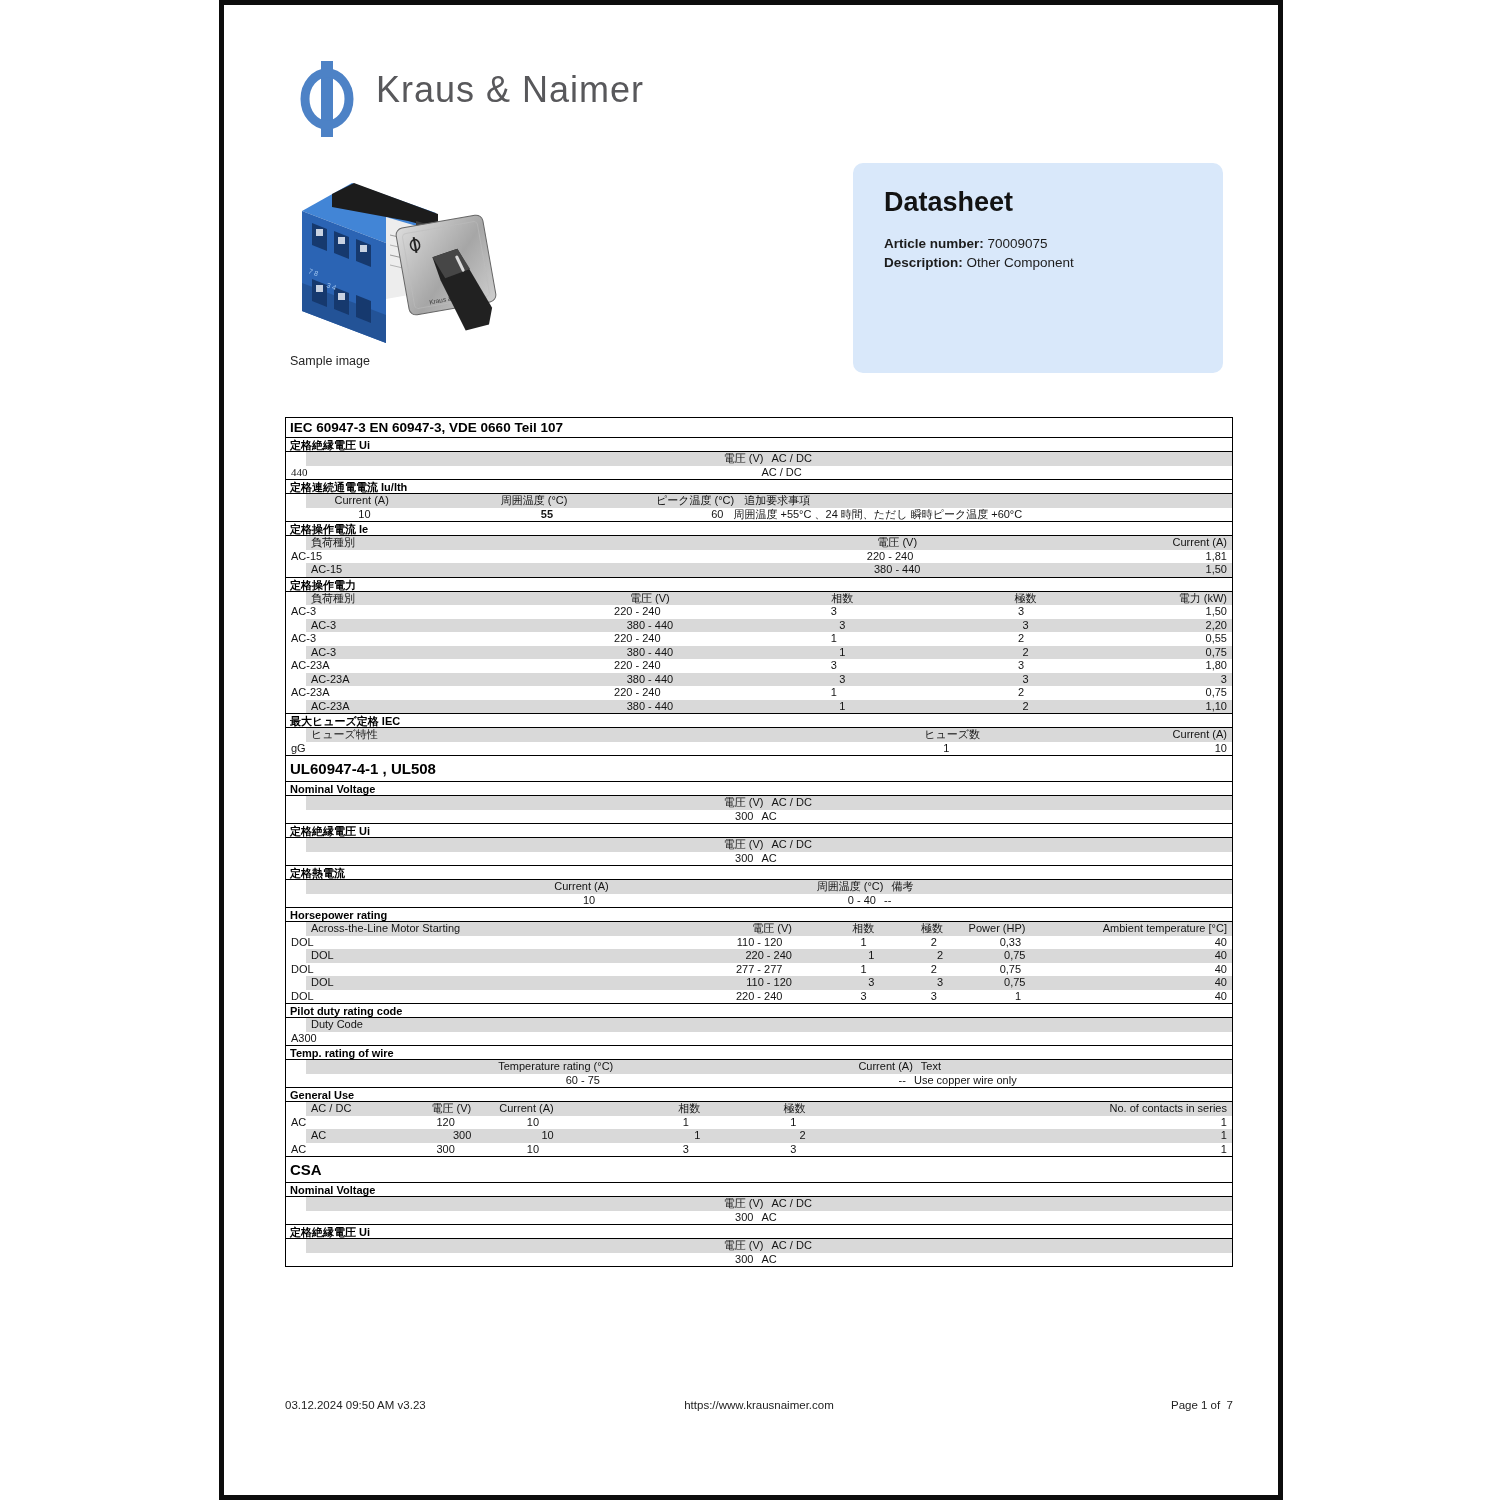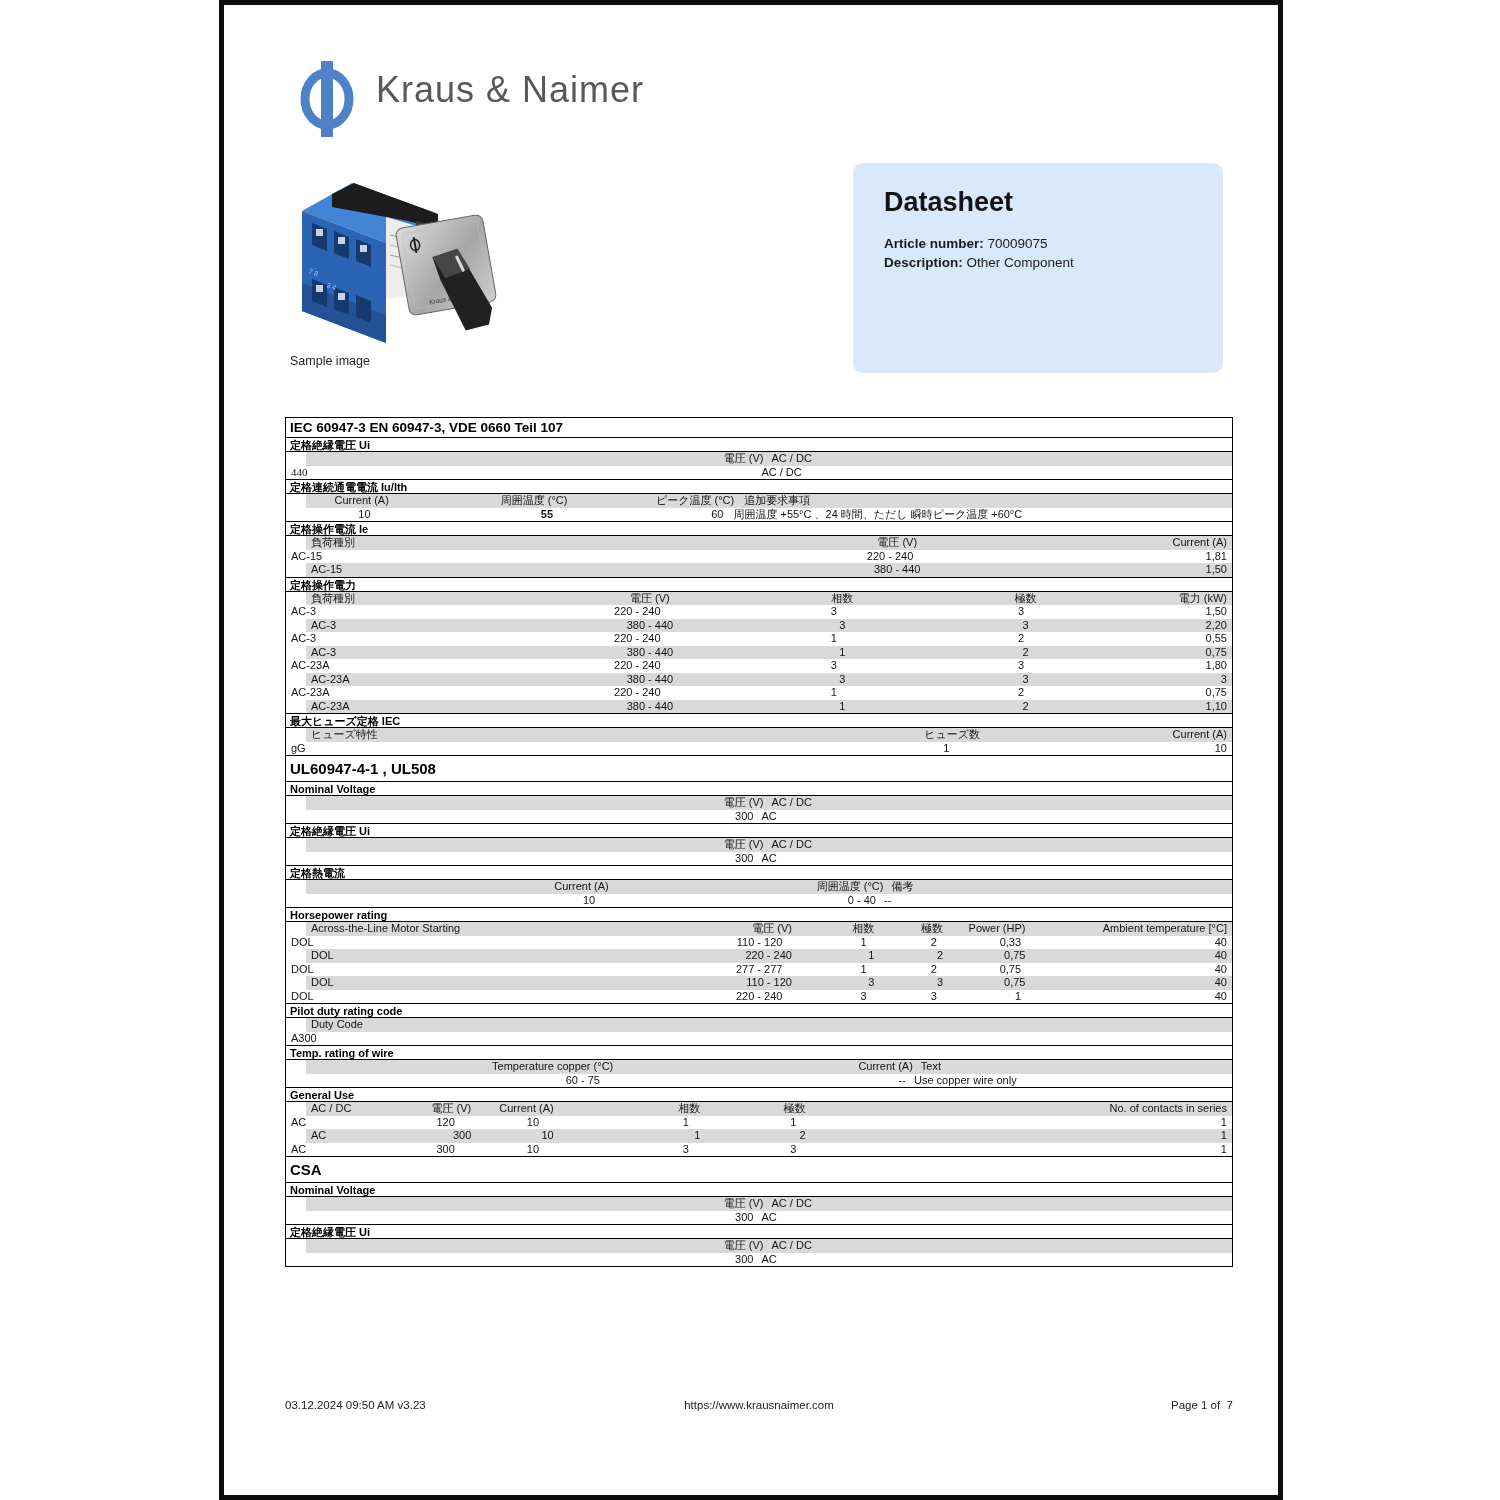--- a/index.html
+++ b/index.html
@@ -313,21 +313,21 @@
       </div>
       <div class="t-section">Pilot duty rating code</div>
       <div class="t-row shade">
         <span class="t-cell" style="width: 100%; text-align: left;">Duty Code</span>
       </div>
       <div class="t-row">
         <span class="t-cell" style="width: 100%; text-align: left;">A300</span>
       </div>
       <div class="t-section">Temp. rating of wire</div>
       <div class="t-row shade">
-        <span class="t-cell" style="width: 33%; text-align: right;">Temperature copper (°C)</span>
+        <span class="t-cell" style="width: 33%; text-align: right;">Temperature rating (°C)</span>
         <span class="t-cell" style="width: 32.7%; text-align: right;">Current (A)</span>
         <span class="t-cell" style="width: 34.3%; text-align: left; padding-left: 8px;">Text</span>
       </div>
       <div class="t-row">
         <span class="t-cell" style="width: 33%; text-align: right;">60 - 75</span>
         <span class="t-cell" style="width: 32.7%; text-align: right;">--</span>
         <span class="t-cell" style="width: 34.3%; text-align: left; padding-left: 8px;">Use copper wire only</span>
       </div>
       <div class="t-section">General Use</div>
       <div class="t-row shade">

